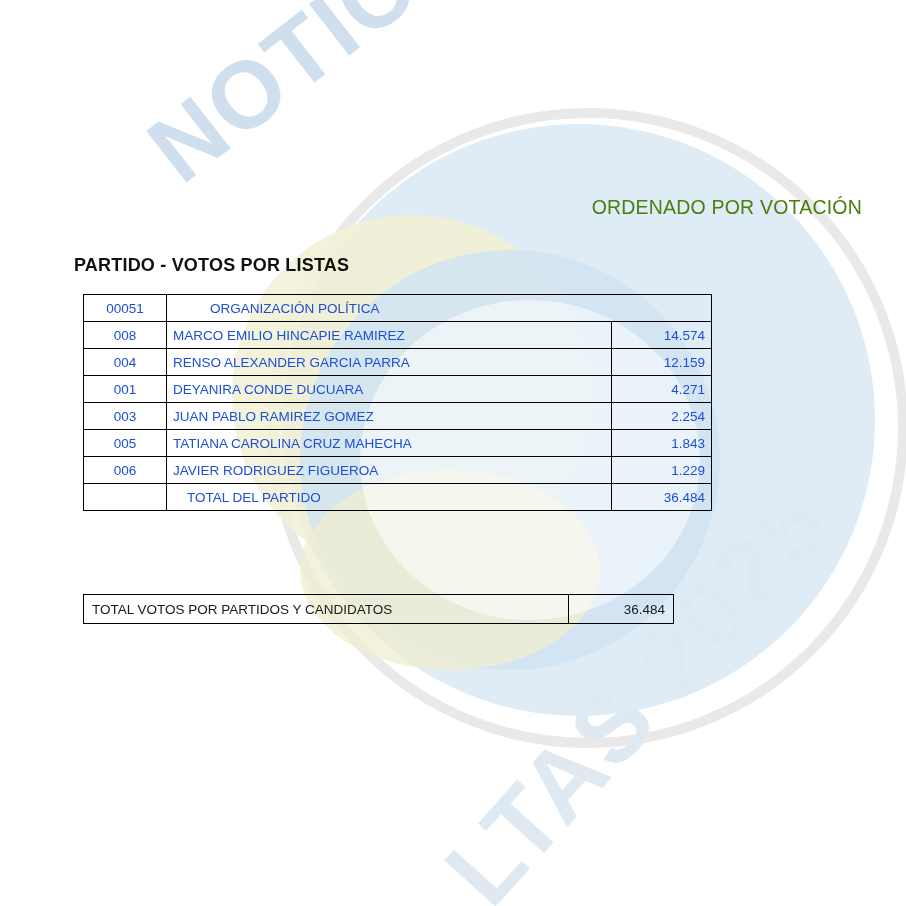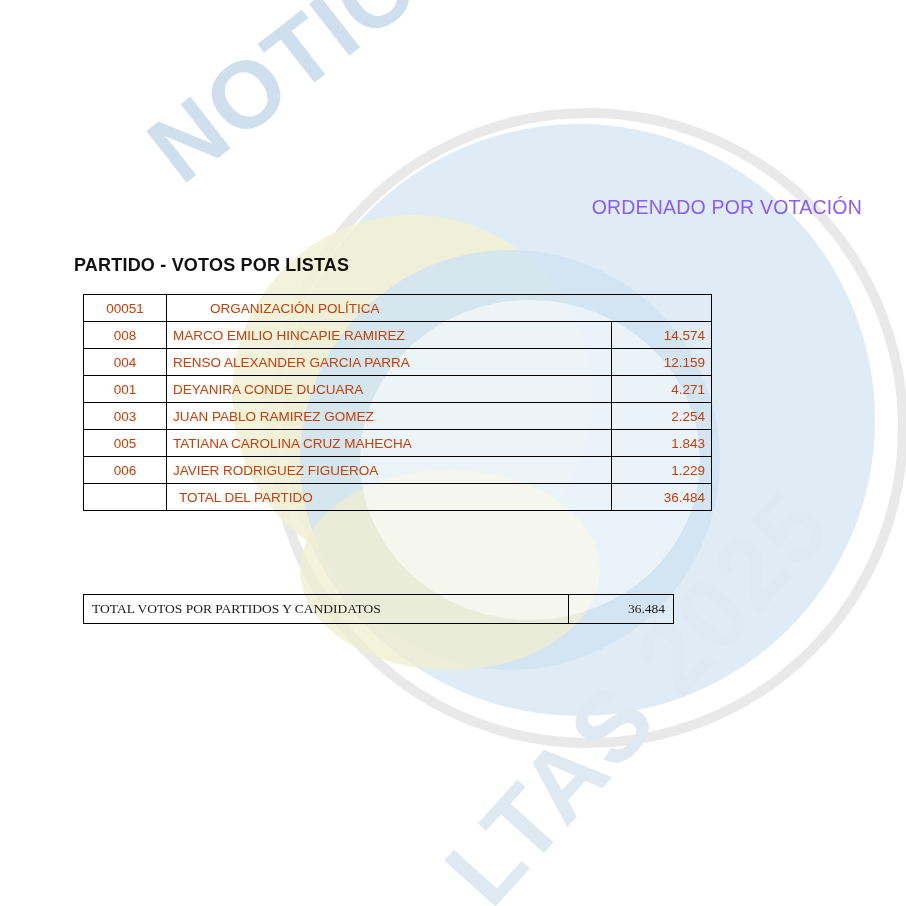--- a/index.html
+++ b/index.html
@@ -111,42 +111,42 @@
   
   #content {
     position: relative;
     z-index: 2;
   }
   .order-label {
     position: absolute;
     right: 44px;
     top: 196px;
     font-size: 19.5px;
-    color: #8b5cf6;
+    color: #4d7c0f;
     letter-spacing: .2px;
   }
   .section-title {
     position: absolute;
     left: 74px;
     top: 255px;
     font-size: 18px;
     font-weight: bold;
     color: #111;
     letter-spacing: .2px;
   }
 
   table.party {
     position: absolute;
     left: 83px;
     top: 294px;
     width: 560px;
     border-collapse: collapse;
     table-layout: fixed;
     font-size: 13.5px;
-    color: #c2410c;
+    color: #1d4ed8;
     background: transparent;
   }
   table.party td {
     border: 1px solid #000;
     height: 26px;
     padding: 0 6px;
     white-space: nowrap;
     overflow: hidden;
     background: transparent;
   }
@@ -168,39 +168,38 @@
     font-size: 13.5px;
   }
   tr.header-row td.name {
     border-right: none;
     padding-left: 43px;
   }
   tr.header-row td.votes {
     border-left: none;
   }
   tr.total-row td.name {
-    padding-left: 12px;
+    padding-left: 20px;
   }
 
   table.grand {
     position: absolute;
     left: 83px;
     top: 594px;
     width: 556px;
     border-collapse: collapse;
     table-layout: fixed;
     font-size: 13.5px;
     color: #1a1a1a;
   }
   table.grand td {
     border: 1px solid #000;
     height: 28px;
     padding: 0 8px;
     white-space: nowrap;
-    font-family: Liberation Serif, serif;
   }
   table.grand td.label {
     width: 468px;
     text-align: left;
   }
   table.grand td.votes {
     width: 88px;
     text-align: right;
   }
 </style>

